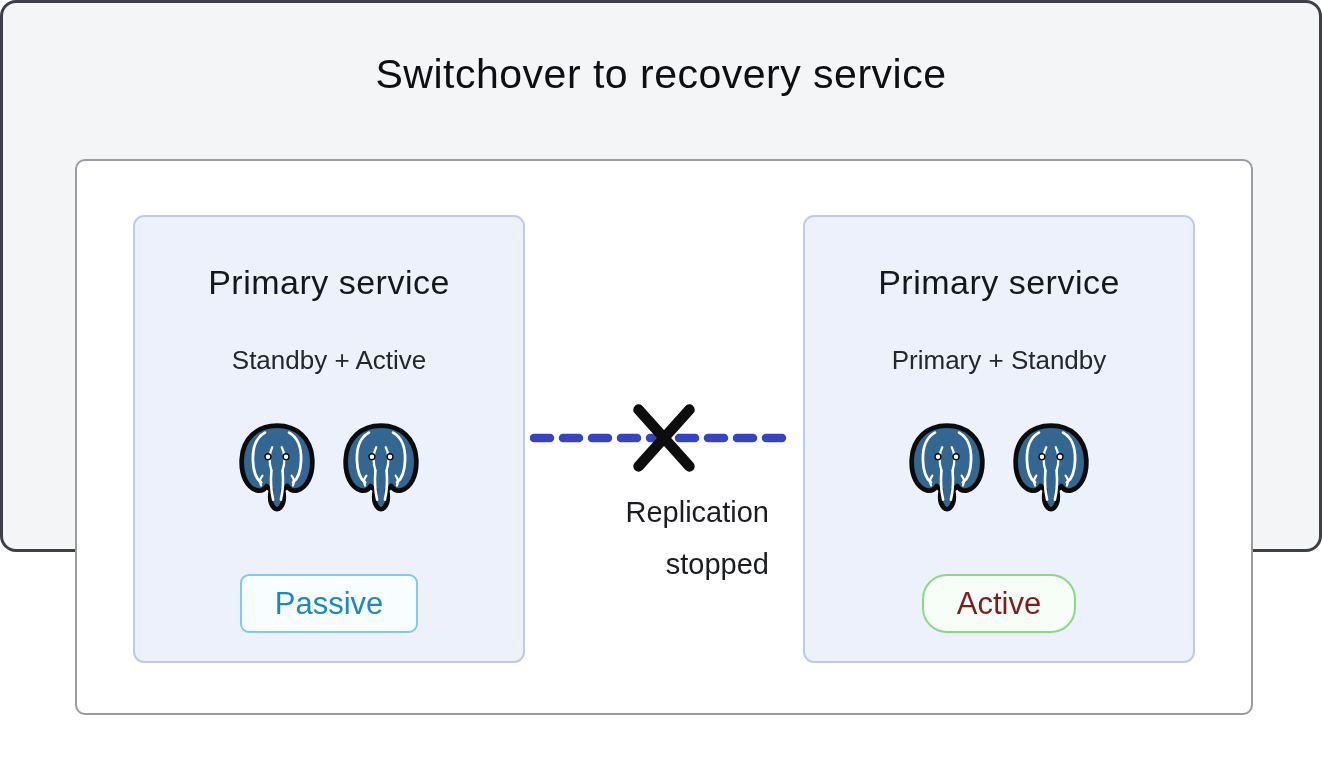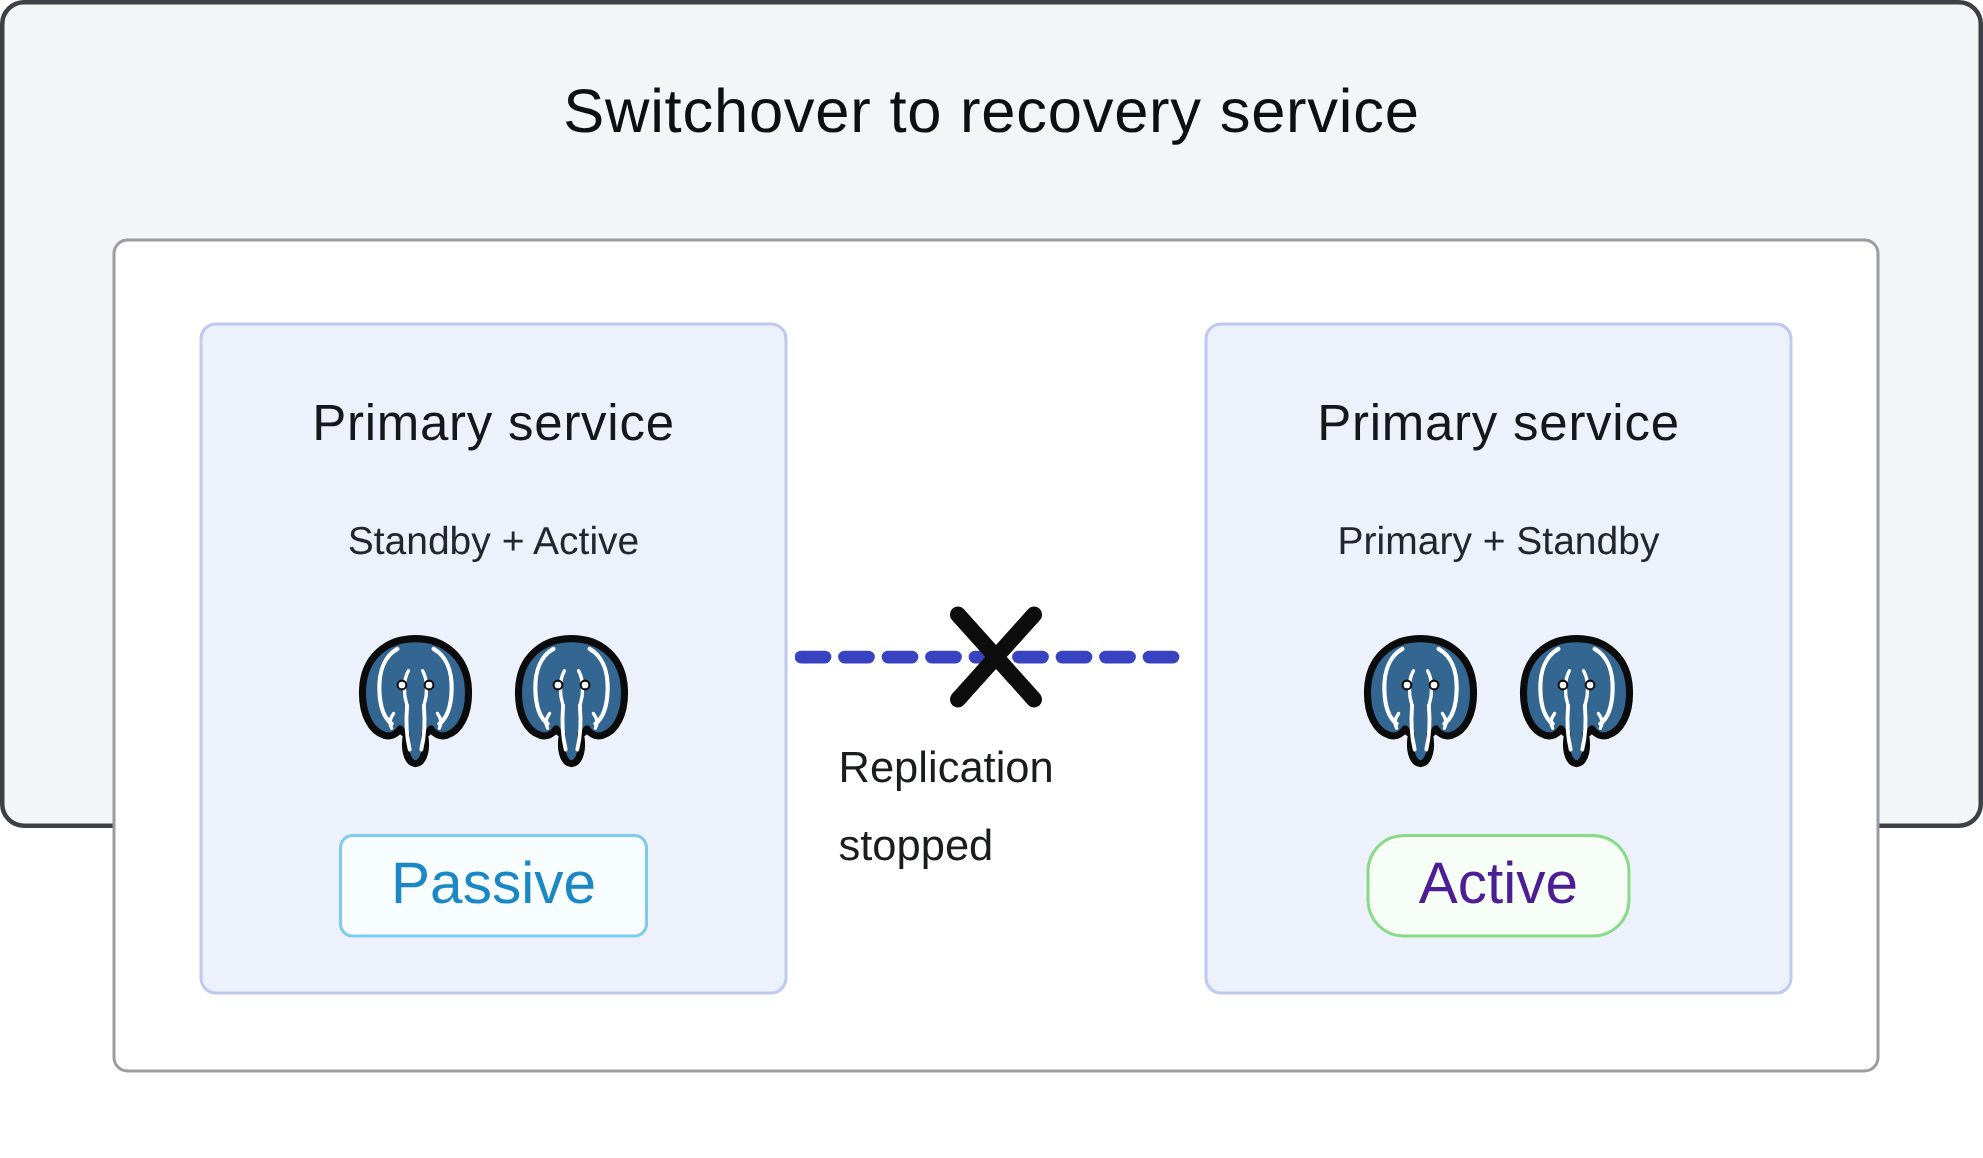--- a/index.html
+++ b/index.html
@@ -53,34 +53,34 @@
     font-size: 26px; font-weight: 400;
     color: #23262b;
   }
   .elephant-row {
     margin-top: 44px;
     display: flex; justify-content: center; gap: 18px;
     height: 94px;
   }
   .badge {
     display: inline-block;
-    margin-top: 42px;
+    margin-top: 60px;
     padding: 9px 33px;
-    font-size: 39px;
+    font-size: 31px;
     border-radius: 9px;
     border: 2px solid;
     line-height: 1.2;
   }
   .badge-passive {
     color: #1b87c5;
     border-color: #7fcbec;
     background: #f8fdff;
   }
   .badge-active {
-    color: #4c1d95;
+    color: #7f1d1d;
     border-color: #85dc85;
     background: #f7fdf7;
     border-radius: 25px;
   }
   .connector {
     position: absolute; left: 448px; top: 54px;
     width: 278px; height: 448px;
   }
   .dash-svg {
     position: absolute; top: 215px; left: 5px;
@@ -88,21 +88,21 @@
   }
   .x-svg {
     position: absolute; top: 184px; left: 50%;
     transform: translateX(-50%);
     width: 78px; height: 78px;
   }
   .connector-label {
     position: absolute; top: 272px; left: 50%;
     transform: translateX(-50%);
     width: 210px;
-    text-align: left;
+    text-align: right;
     font-size: 29px; font-weight: 400;
     line-height: 1.78;
     color: #1a1c20;
   }
   .pg-icon { width: 86px; height: 94px; }
   .defs-hidden { position: absolute; width: 0; height: 0; overflow: hidden; }
 </style>
 </head>
 <body>
 

